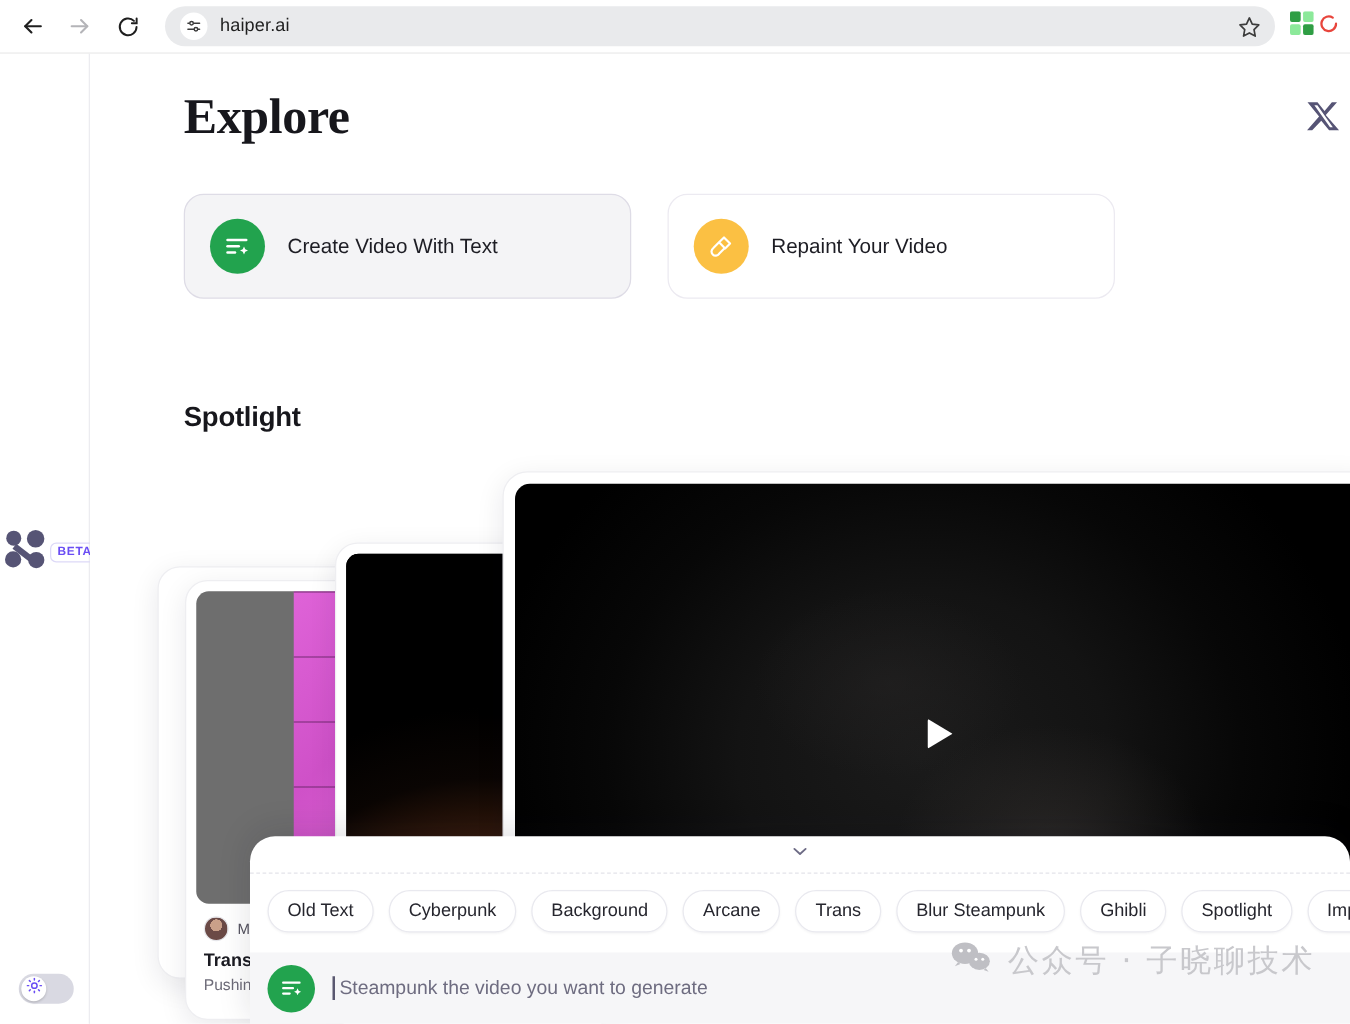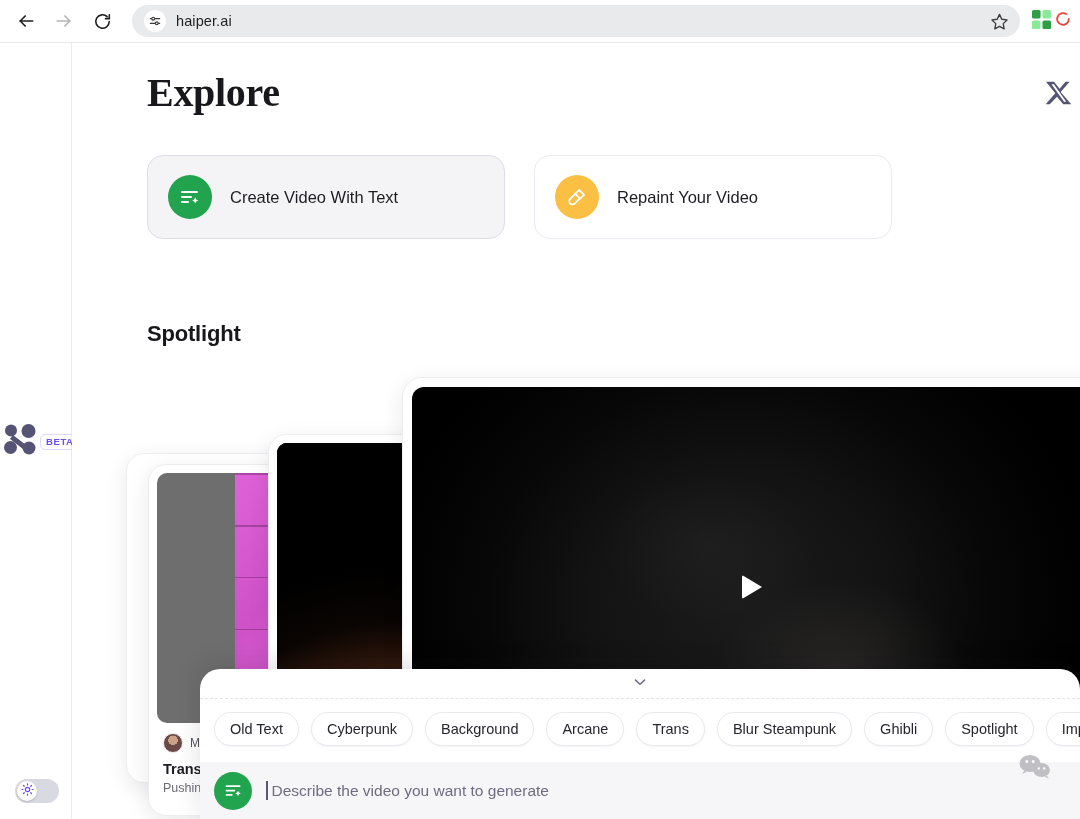--- a/index.html
+++ b/index.html
@@ -630,31 +630,32 @@
     <div class="prompt-input-row">
       <span class="prompt-ico">
         <svg width="21" height="21" viewBox="0 0 24 24" fill="none" stroke="#ffffff" stroke-width="2" stroke-linecap="round">
           <line x1="4" y1="7" x2="19" y2="7"></line>
           <line x1="4" y1="12" x2="13" y2="12"></line>
           <line x1="4" y1="17" x2="10" y2="17"></line>
           <path d="M17.2 12.2l1 2.2 2.2 1-2.2 1-1 2.2-1-2.2-2.2-1 2.2-1z" fill="#ffffff" stroke="none"></path>
         </svg>
       </span>
       <span class="prompt-caret"></span>
-      <span class="prompt-placeholder">Describe the video you want to generate</span>
+      <span class="prompt-placeholder">Steampunk the video you want to generate</span>
     </div>
   </div>
 </div>
 
 <div class="watermark">
   <span>
     <svg width="34" height="28" viewBox="0 0 34 28" fill="#bfbfc4">
       <ellipse cx="12" cy="10.5" rx="10.5" ry="8.6"></ellipse>
       <path d="M6.5 17.5l-2.6 3.4 4.4-1.8z"></path>
       <ellipse cx="23.5" cy="17" rx="8.4" ry="6.9"></ellipse>
       <path d="M28.5 22.4l2.4 3-3.9-1.5z"></path>
       <circle cx="8.8" cy="8.4" r="1.5" fill="#ffffff"></circle>
       <circle cx="15.2" cy="8.4" r="1.5" fill="#ffffff"></circle>
       <circle cx="20.8" cy="15.4" r="1.2" fill="#ffffff"></circle>
       <circle cx="26.2" cy="15.4" r="1.2" fill="#ffffff"></circle>
     </svg>
   </span>
+  <span class="wm-text">公众号 · 子晓聊技术</span>
 </div>
 
 </body></html>

